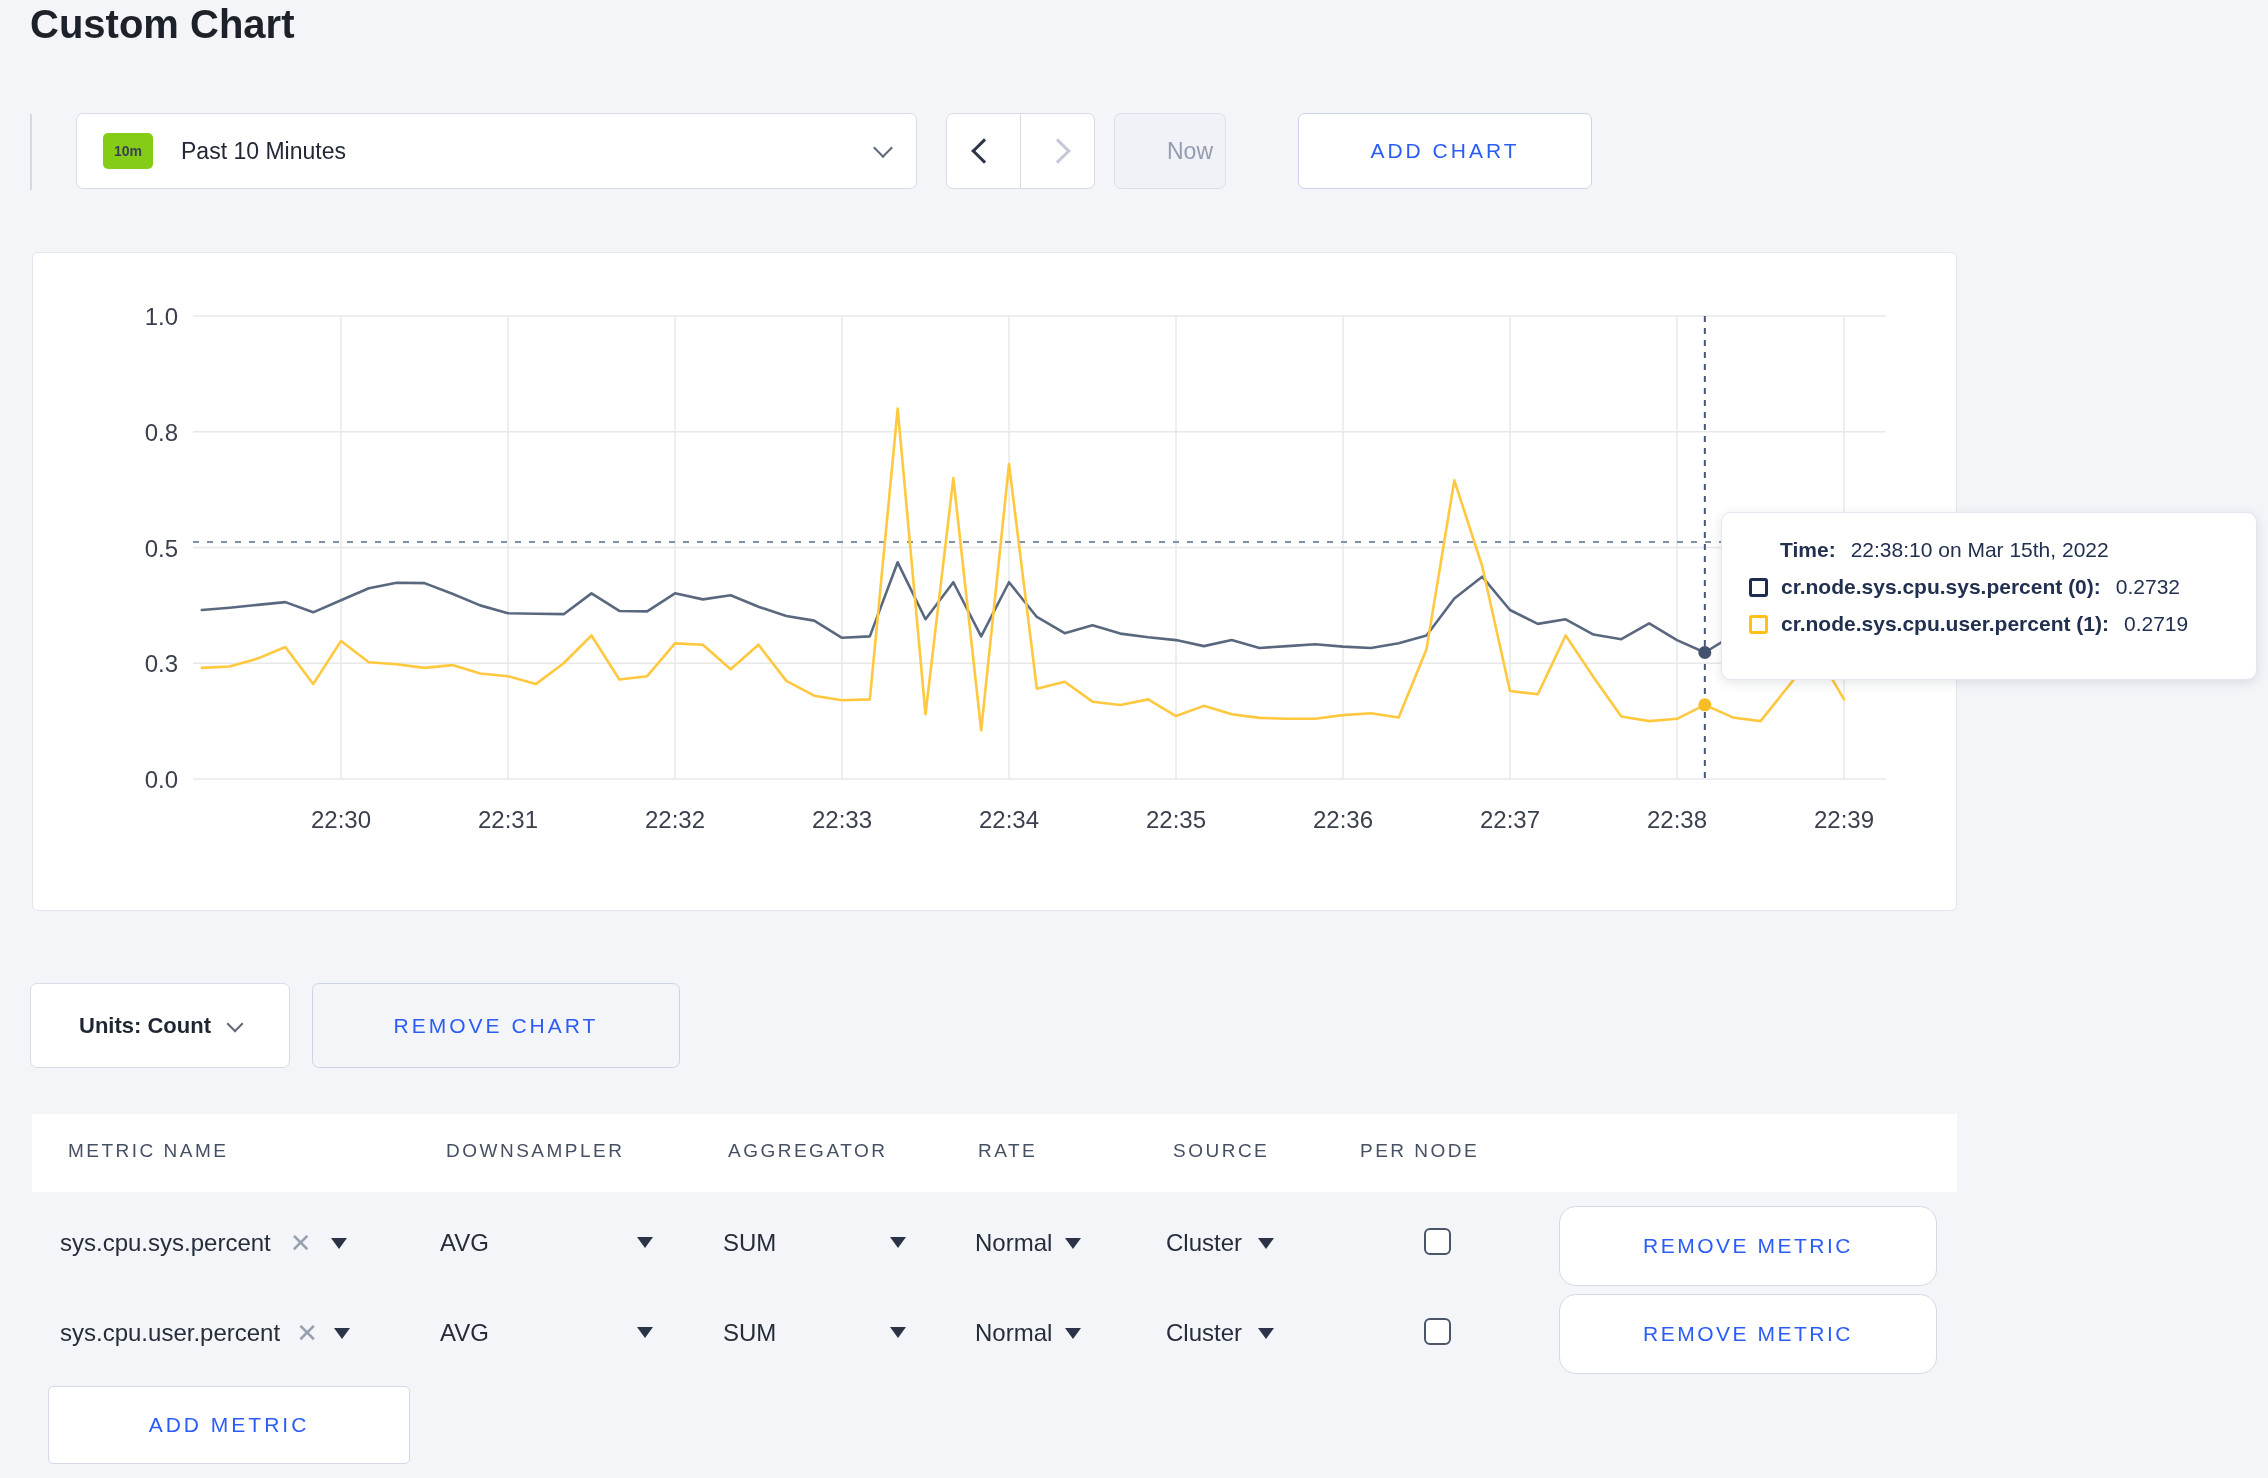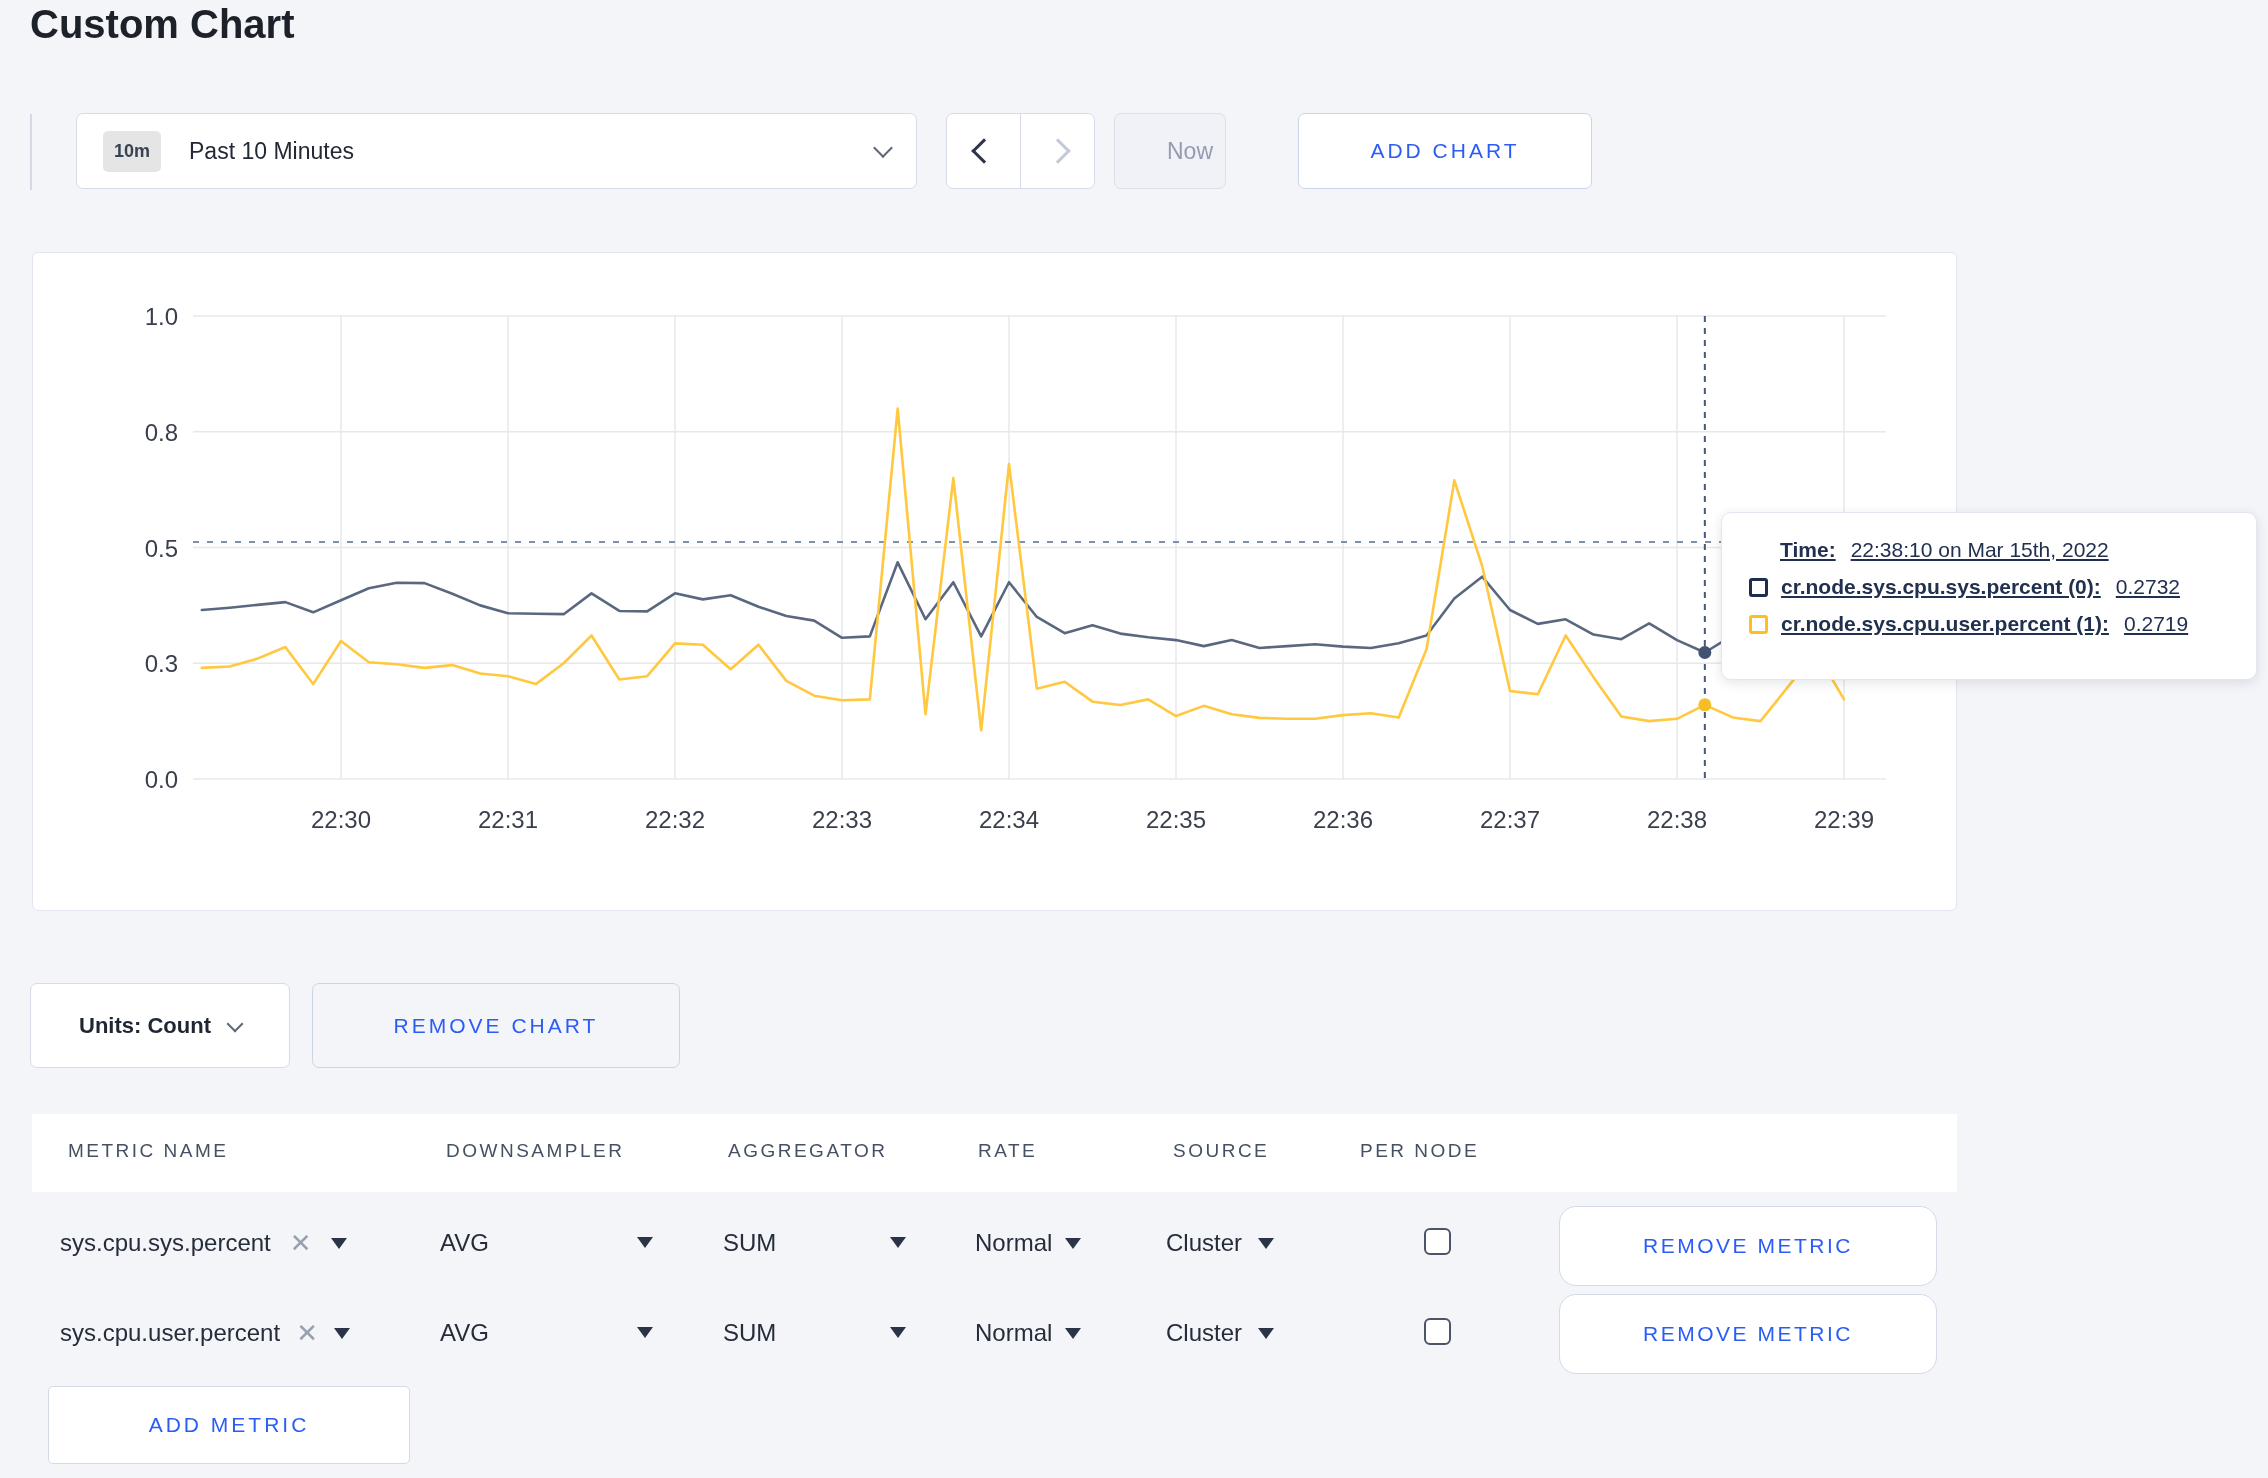--- a/index.html
+++ b/index.html
@@ -5,21 +5,21 @@
   html,body{margin:0;padding:0;background:#f4f5f9;}
   .page{position:relative;width:2268px;height:1478px;background:#f4f5f9;
         font-family:"Liberation Sans",sans-serif;overflow:hidden;color:#242b3a;}
 
   
   .page-title{position:absolute;left:30px;top:2px;font-size:40px;font-weight:600;color:#1d2129;}
   .toolbar-divider{position:absolute;left:30px;top:114px;width:2px;height:76px;background:#d4d9e3;}
   .time-select{position:absolute;left:76px;top:113px;width:841px;height:76px;background:#fff;
       border:1px solid #d8dce8;border-radius:7px;display:flex;align-items:center;
       padding:0 26px;box-sizing:border-box;cursor:pointer;}
-  .tw-badge{background:#e5e5e5;border-radius:5px;padding:10px 11px;font-size:18px;font-weight:bold;color:#3a4252;}
+  .tw-badge{background:#84cc16;border-radius:5px;padding:10px 11px;font-size:14px;font-weight:bold;color:#3a4252;}
   .tw-label{margin-left:28px;font-size:23px;color:#222835;}
   .chev{display:inline-block;width:12px;height:12px;border-right:2.5px solid #5f6878;
         border-bottom:2.5px solid #5f6878;transform:rotate(45deg);margin-top:-6px;}
   .time-select .chev{margin-left:auto;}
   .arrow-group{position:absolute;left:946px;top:113px;width:149px;height:76px;background:#fff;
       border:1px solid #d8dce8;border-radius:7px;display:flex;box-sizing:border-box;}
   .arrow-cell{flex:1;display:flex;align-items:center;justify-content:center;cursor:pointer;}
   .arrow-cell.first{border-right:1px solid #d8dce8;}
   .chev-left{display:inline-block;width:15px;height:15px;border-left:3.5px solid #2b3546;
         border-bottom:3.5px solid #2b3546;transform:rotate(45deg);}
@@ -36,21 +36,21 @@
   
   .chart-panel{position:absolute;left:32px;top:252px;width:1925px;height:659px;background:#fff;
       border:1px solid #e2e5ee;border-radius:6px;box-sizing:border-box;}
   #chart-svg{position:absolute;left:0;top:0;}
   #chart-svg text{font-family:"Liberation Sans",sans-serif;font-size:24px;fill:#393f4c;}
 
   
   .tooltip{position:absolute;left:1721px;top:512px;width:536px;height:168px;background:#fff;
       border:1px solid #e3e6ee;border-radius:10px;box-shadow:0 3px 12px rgba(32,42,66,.12);
       box-sizing:border-box;padding:25px 26px 0 27px;z-index:6;font-size:21px;color:#22304f;}
-  .tt-row{display:flex;align-items:center;margin-bottom:13px;text-decoration:underline;}
+  .tt-row{display:flex;align-items:center;margin-bottom:13px;}
   .tt-time{margin-left:31px;}
   .tt-label{font-weight:bold;}
   .tt-val{margin-left:15px;}
   .tt-swatch{width:19px;height:19px;border-radius:3px;background:#fff;box-sizing:border-box;
       margin-right:13px;flex:0 0 auto;}
 
   
   .units-select{position:absolute;left:30px;top:983px;width:260px;height:85px;background:#fff;
       border:1px solid #d8dce8;border-radius:7px;display:flex;align-items:center;justify-content:center;
       gap:18px;font-size:22px;font-weight:bold;color:#1f2633;cursor:pointer;box-sizing:border-box;}

